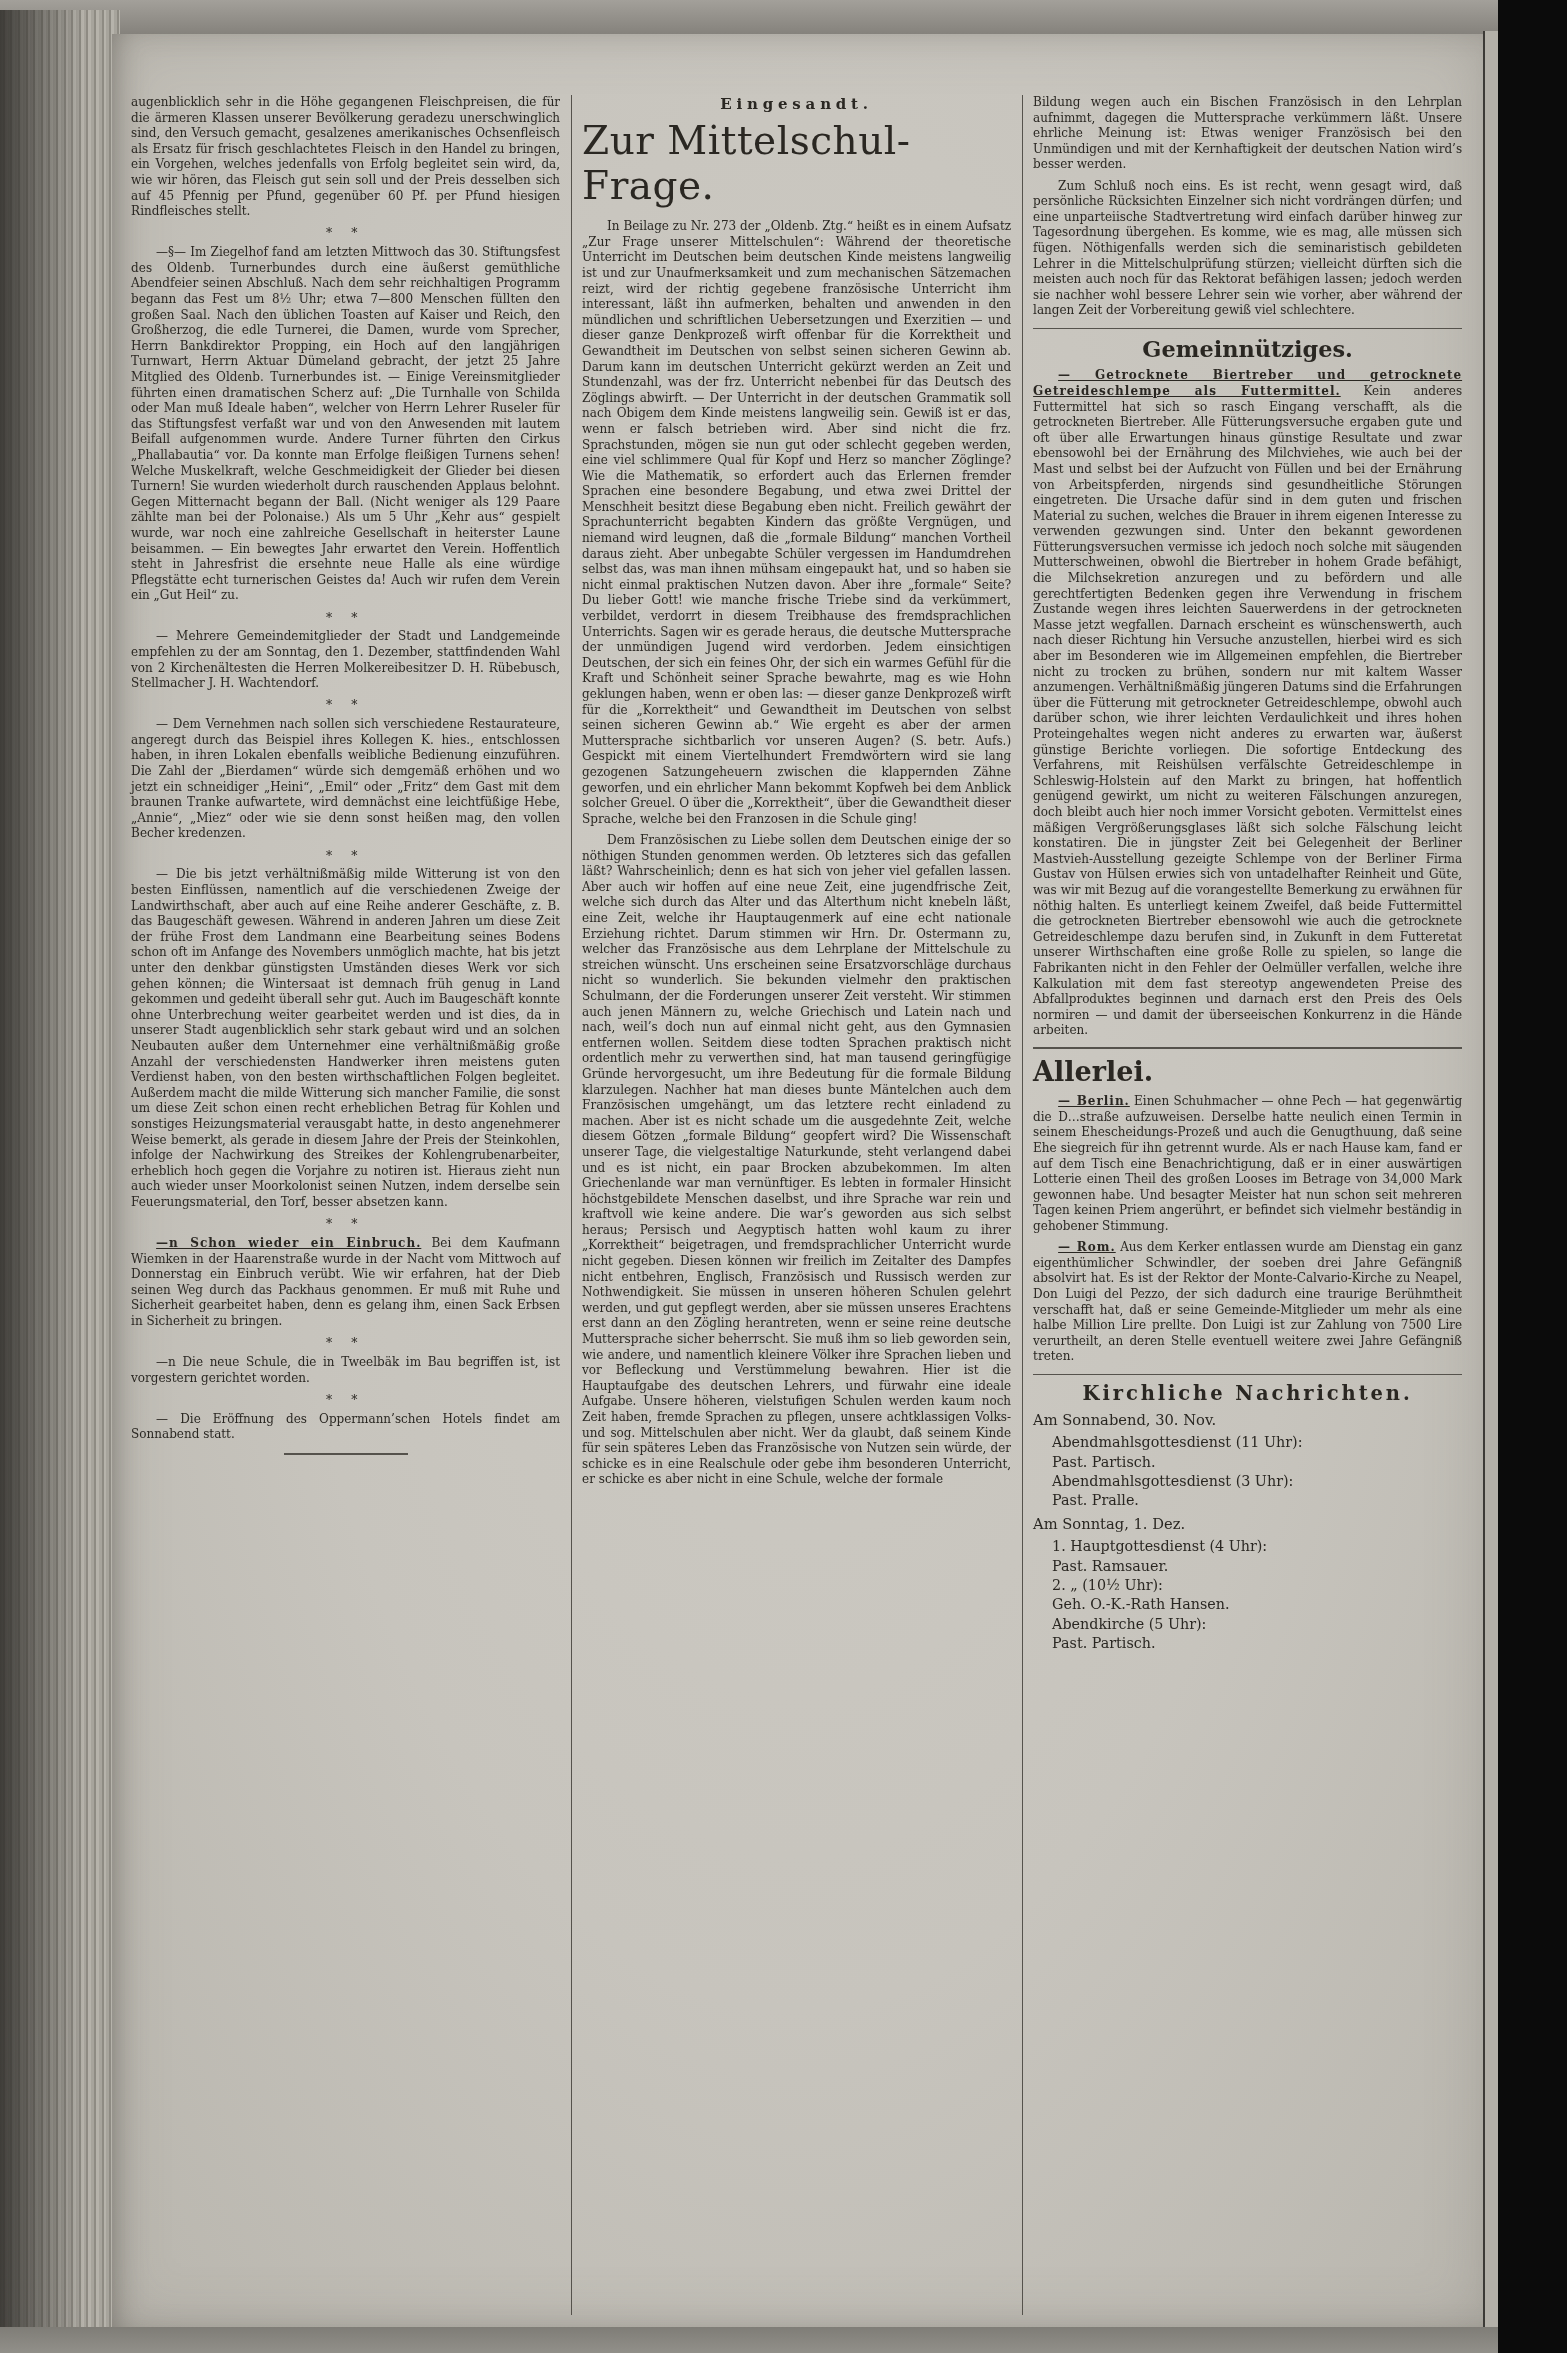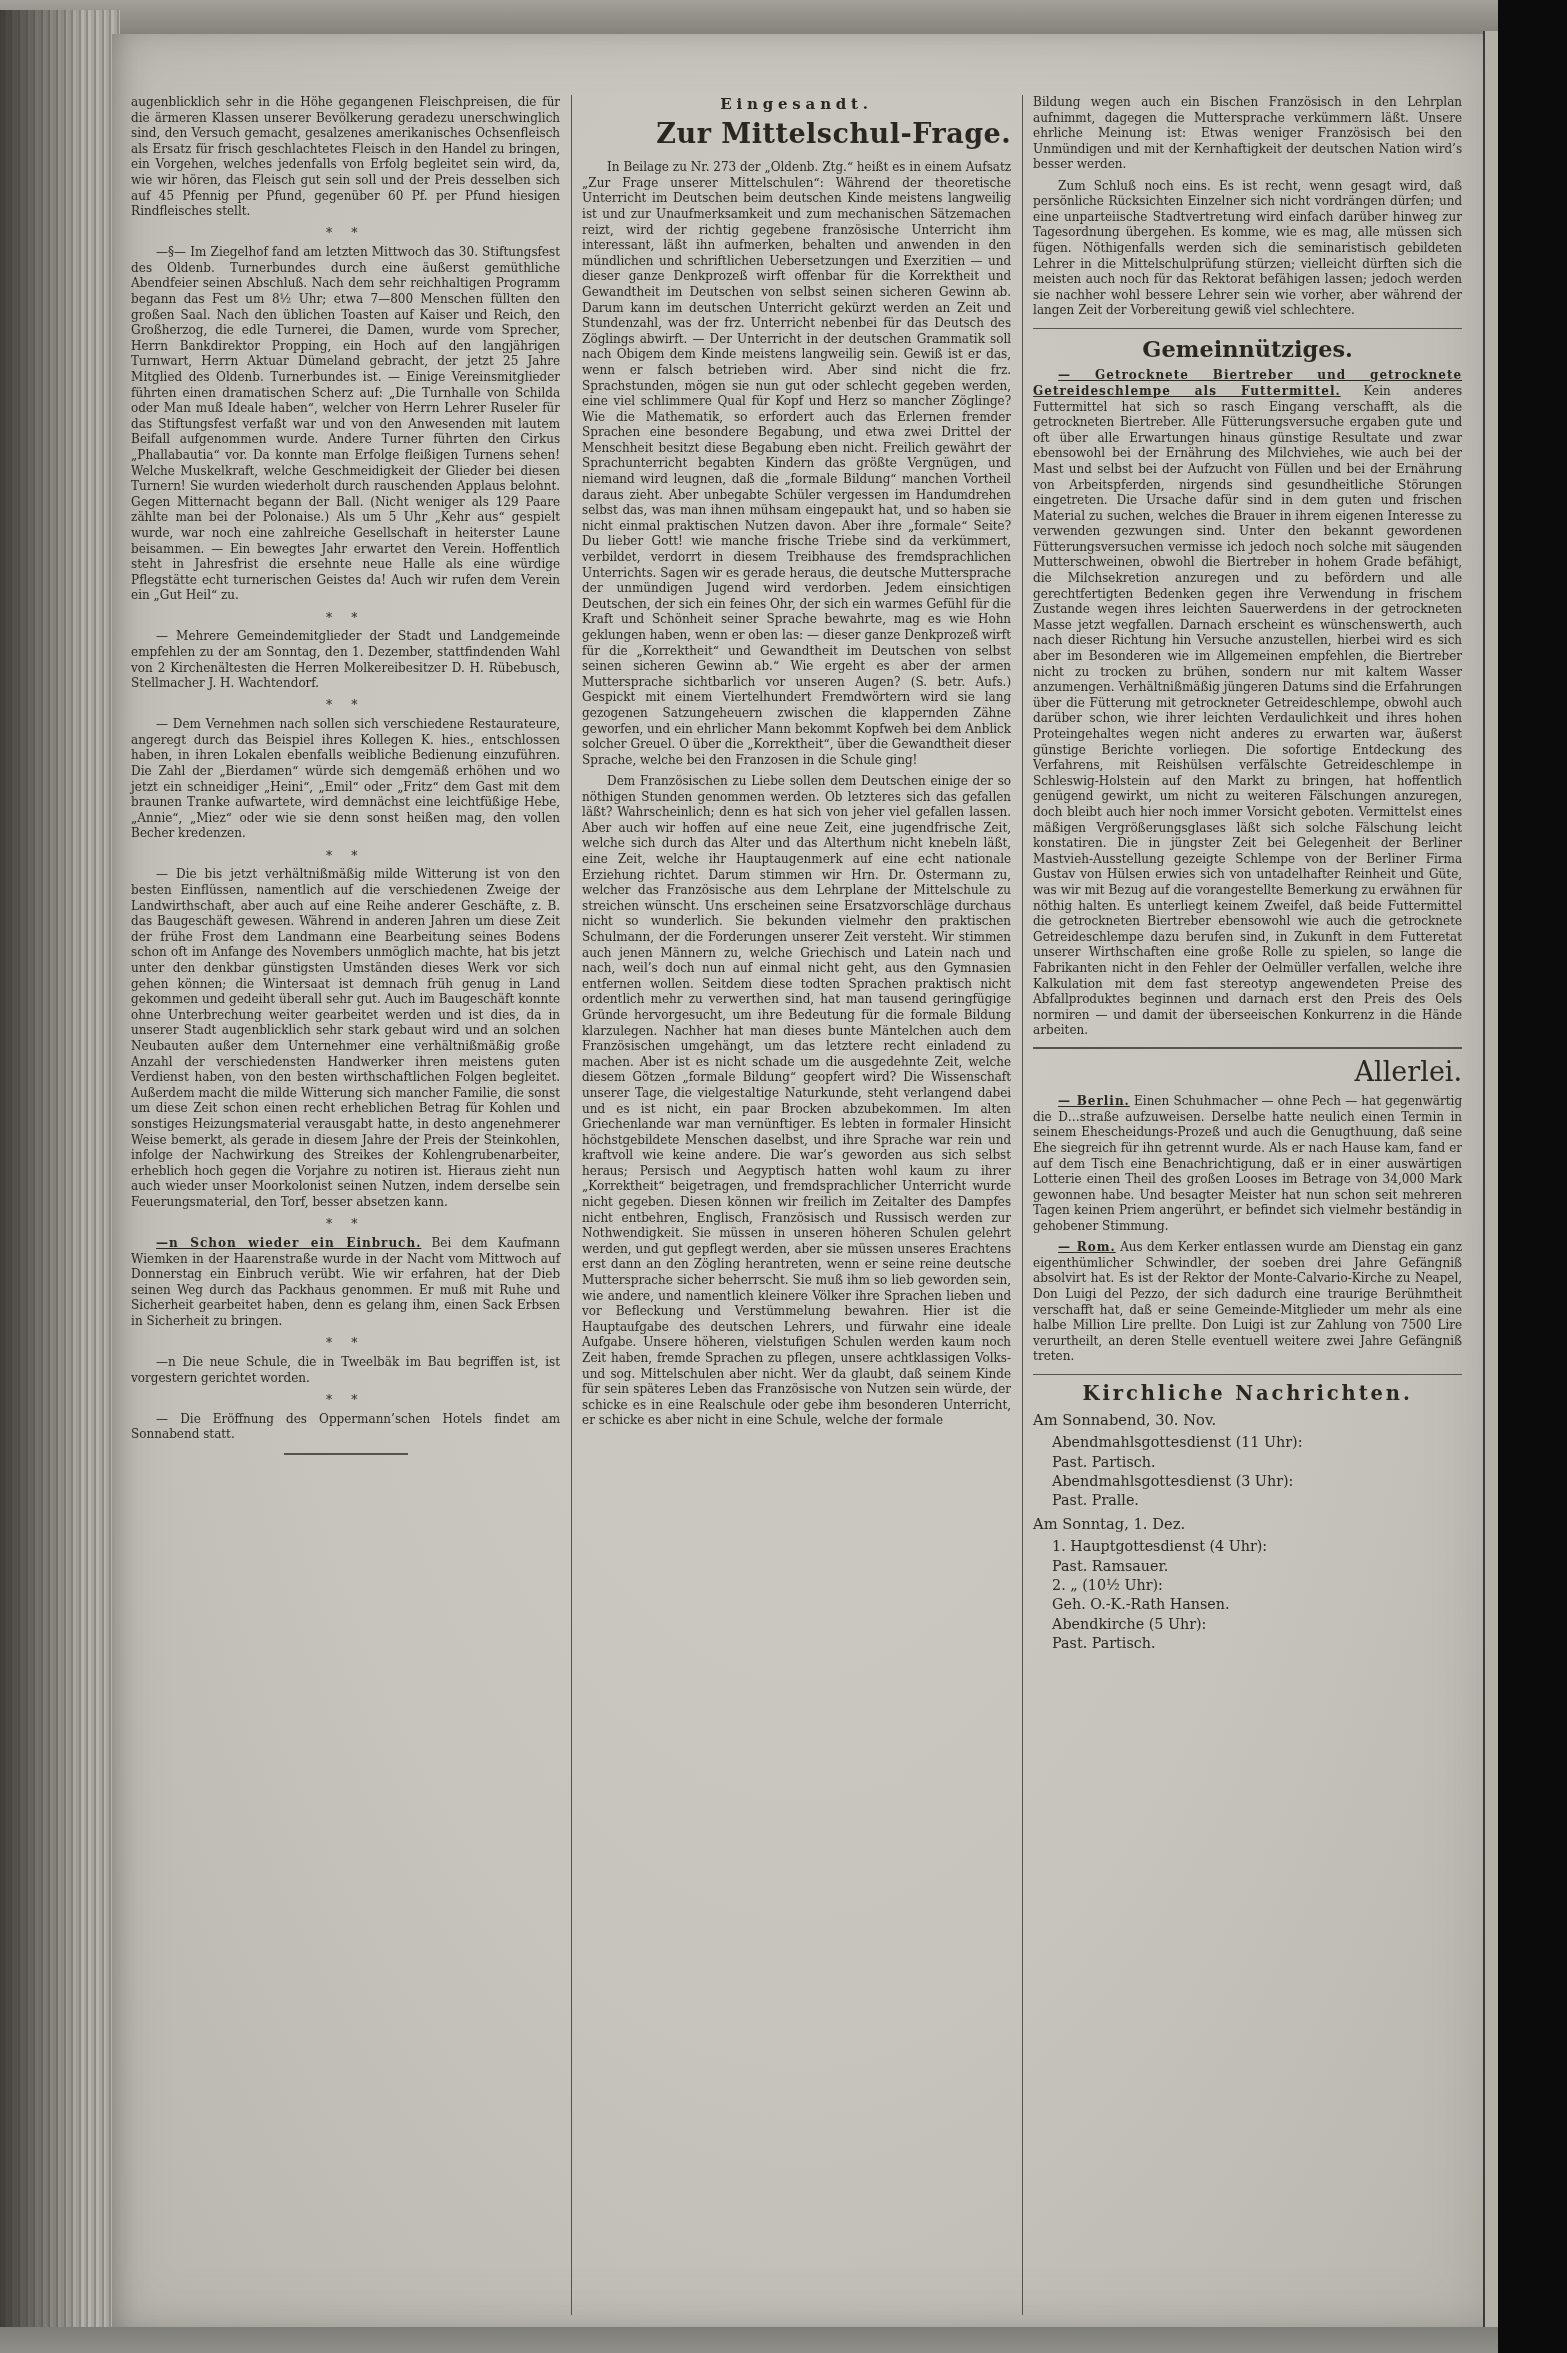--- a/index.html
+++ b/index.html
@@ -30,23 +30,23 @@
   .col{flex:1 1 0;padding:0 10.5px;overflow:hidden;color:#2a2722;}
   .col + .col{border-left:1px solid #55524c;}
   p{margin:0 0 5.7px;text-align:justify;text-indent:25px;font-size:12px;line-height:1.30;
     overflow-wrap:break-word;hyphens:auto;}
   p.noindent{text-indent:0;}
   .lead{font-weight:bold;letter-spacing:1px;text-decoration:underline;}
   .sep{text-align:center;font-size:12.4px;letter-spacing:7.6px;margin:1.9px 0 4.8px;color:#2a2722;}
   .endrule{width:124px;height:1.4px;background:#55524c;margin:10.5px auto;}
   .rule-full{height:1.4px;background:#55524c;margin:8.6px 0 6.7px;}
   .h-small{text-align:center;font-weight:bold;font-size:15px;letter-spacing:4.8px;margin:0 0 4.8px;}
-  .h-title{text-align:right;font-weight:bold;font-size:27px;margin:2.9px 0 11.4px;letter-spacing:0.5px;}
+  .h-title{text-align:left;font-weight:normal;font-size:39px;margin:2.9px 0 11.4px;letter-spacing:0.5px;}
   .h-gemein{text-align:center;font-weight:bold;font-size:22.4px;margin:0 0 6.7px;}
-  .h-allerlei{text-align:right;font-weight:normal;font-size:27px;margin:0 0 7.6px;}
+  .h-allerlei{text-align:left;font-weight:bold;font-size:27px;margin:0 0 7.6px;}
   .h-kirche{text-align:center;font-weight:bold;font-size:19.5px;letter-spacing:2.9px;margin:0 0 6.7px;}
   .sched-date{text-align:left;font-size:14.7px;margin:5px 0;}
   .sched-row{display:flex;justify-content:space-between;font-size:14.3px;line-height:1.35;
     padding-left:19px;flex-direction:column;}
   .sched-row .sv{white-space:nowrap;}
 </style>
 </head>
 <body>
 
 <div class="scan">

